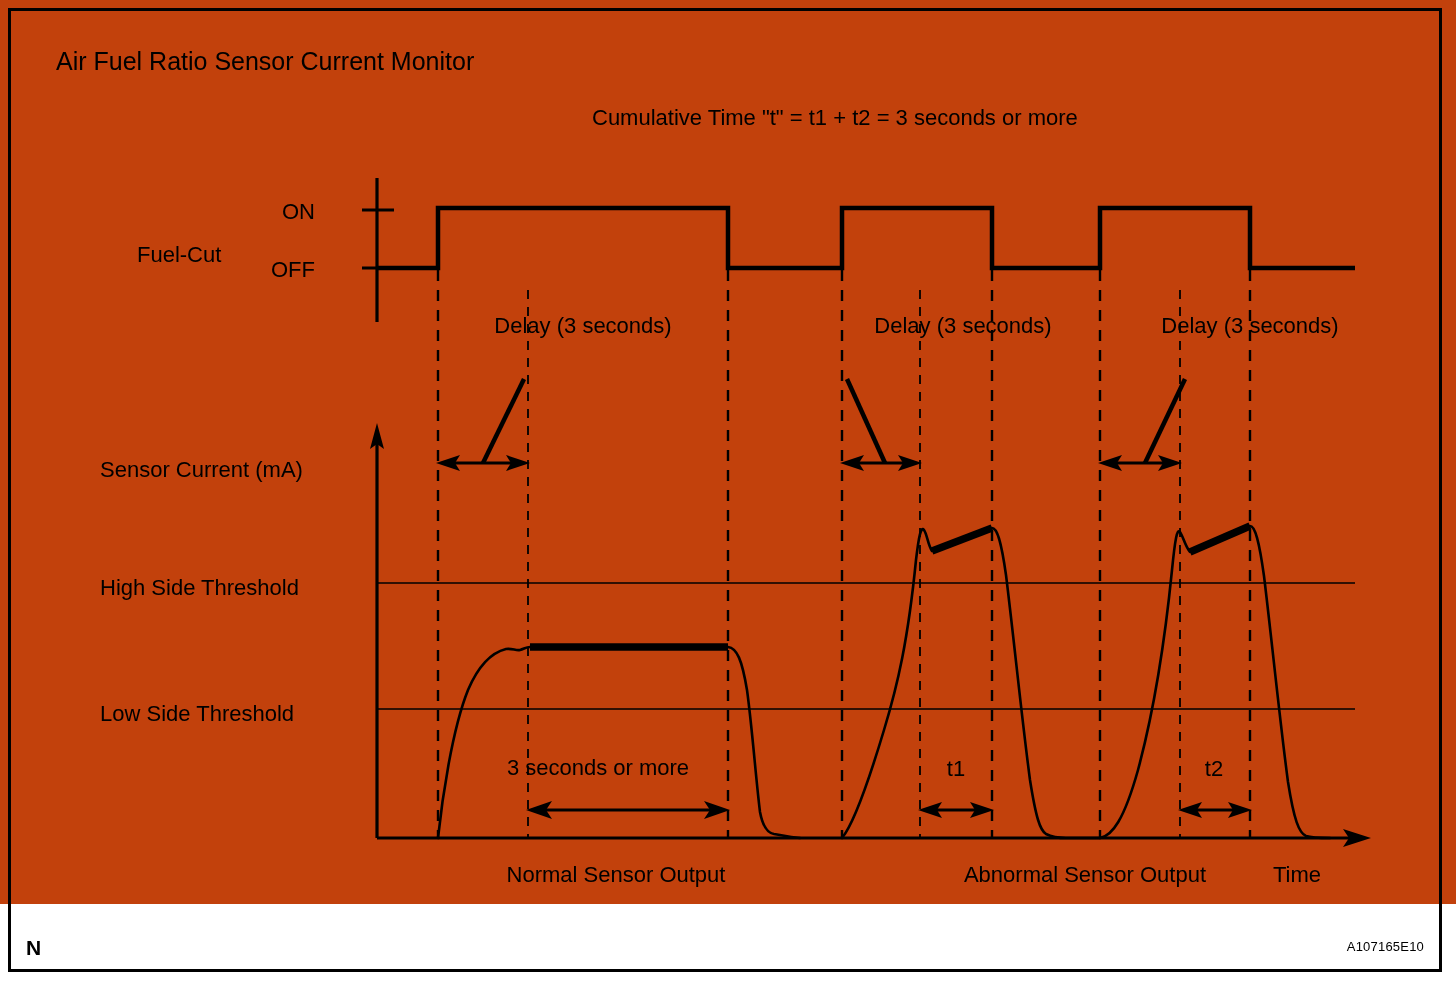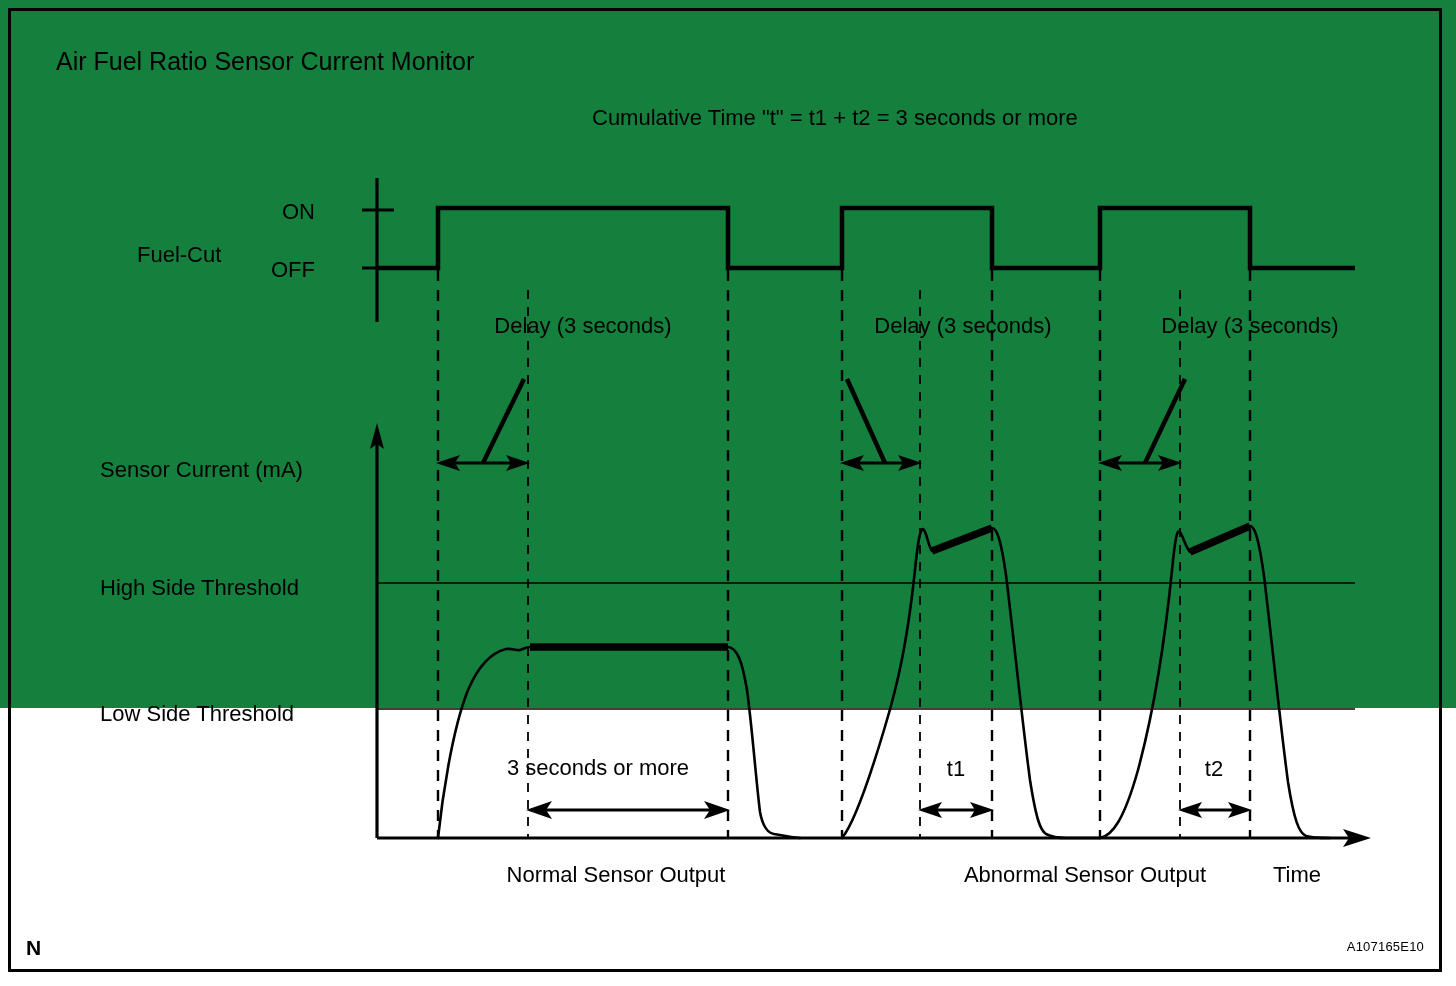--- a/index.html
+++ b/index.html
@@ -11,22 +11,22 @@
   body {
     width: 1456px;
     height: 986px;
     font-family: "Liberation Sans", sans-serif;
     color: #000000;
     overflow: hidden;
   }
   #page {
     position: relative;
     width: 1456px;
-    height: 708px;
-    background: #15803d;
+    height: 904px;
+    background: #c2410c;
   }
   .outer-frame {
     position: absolute;
     left: 8px;
     top: 8px;
     width: 1434px;
     height: 964px;
     border: 3px solid #000000;
     box-sizing: border-box;
   }

